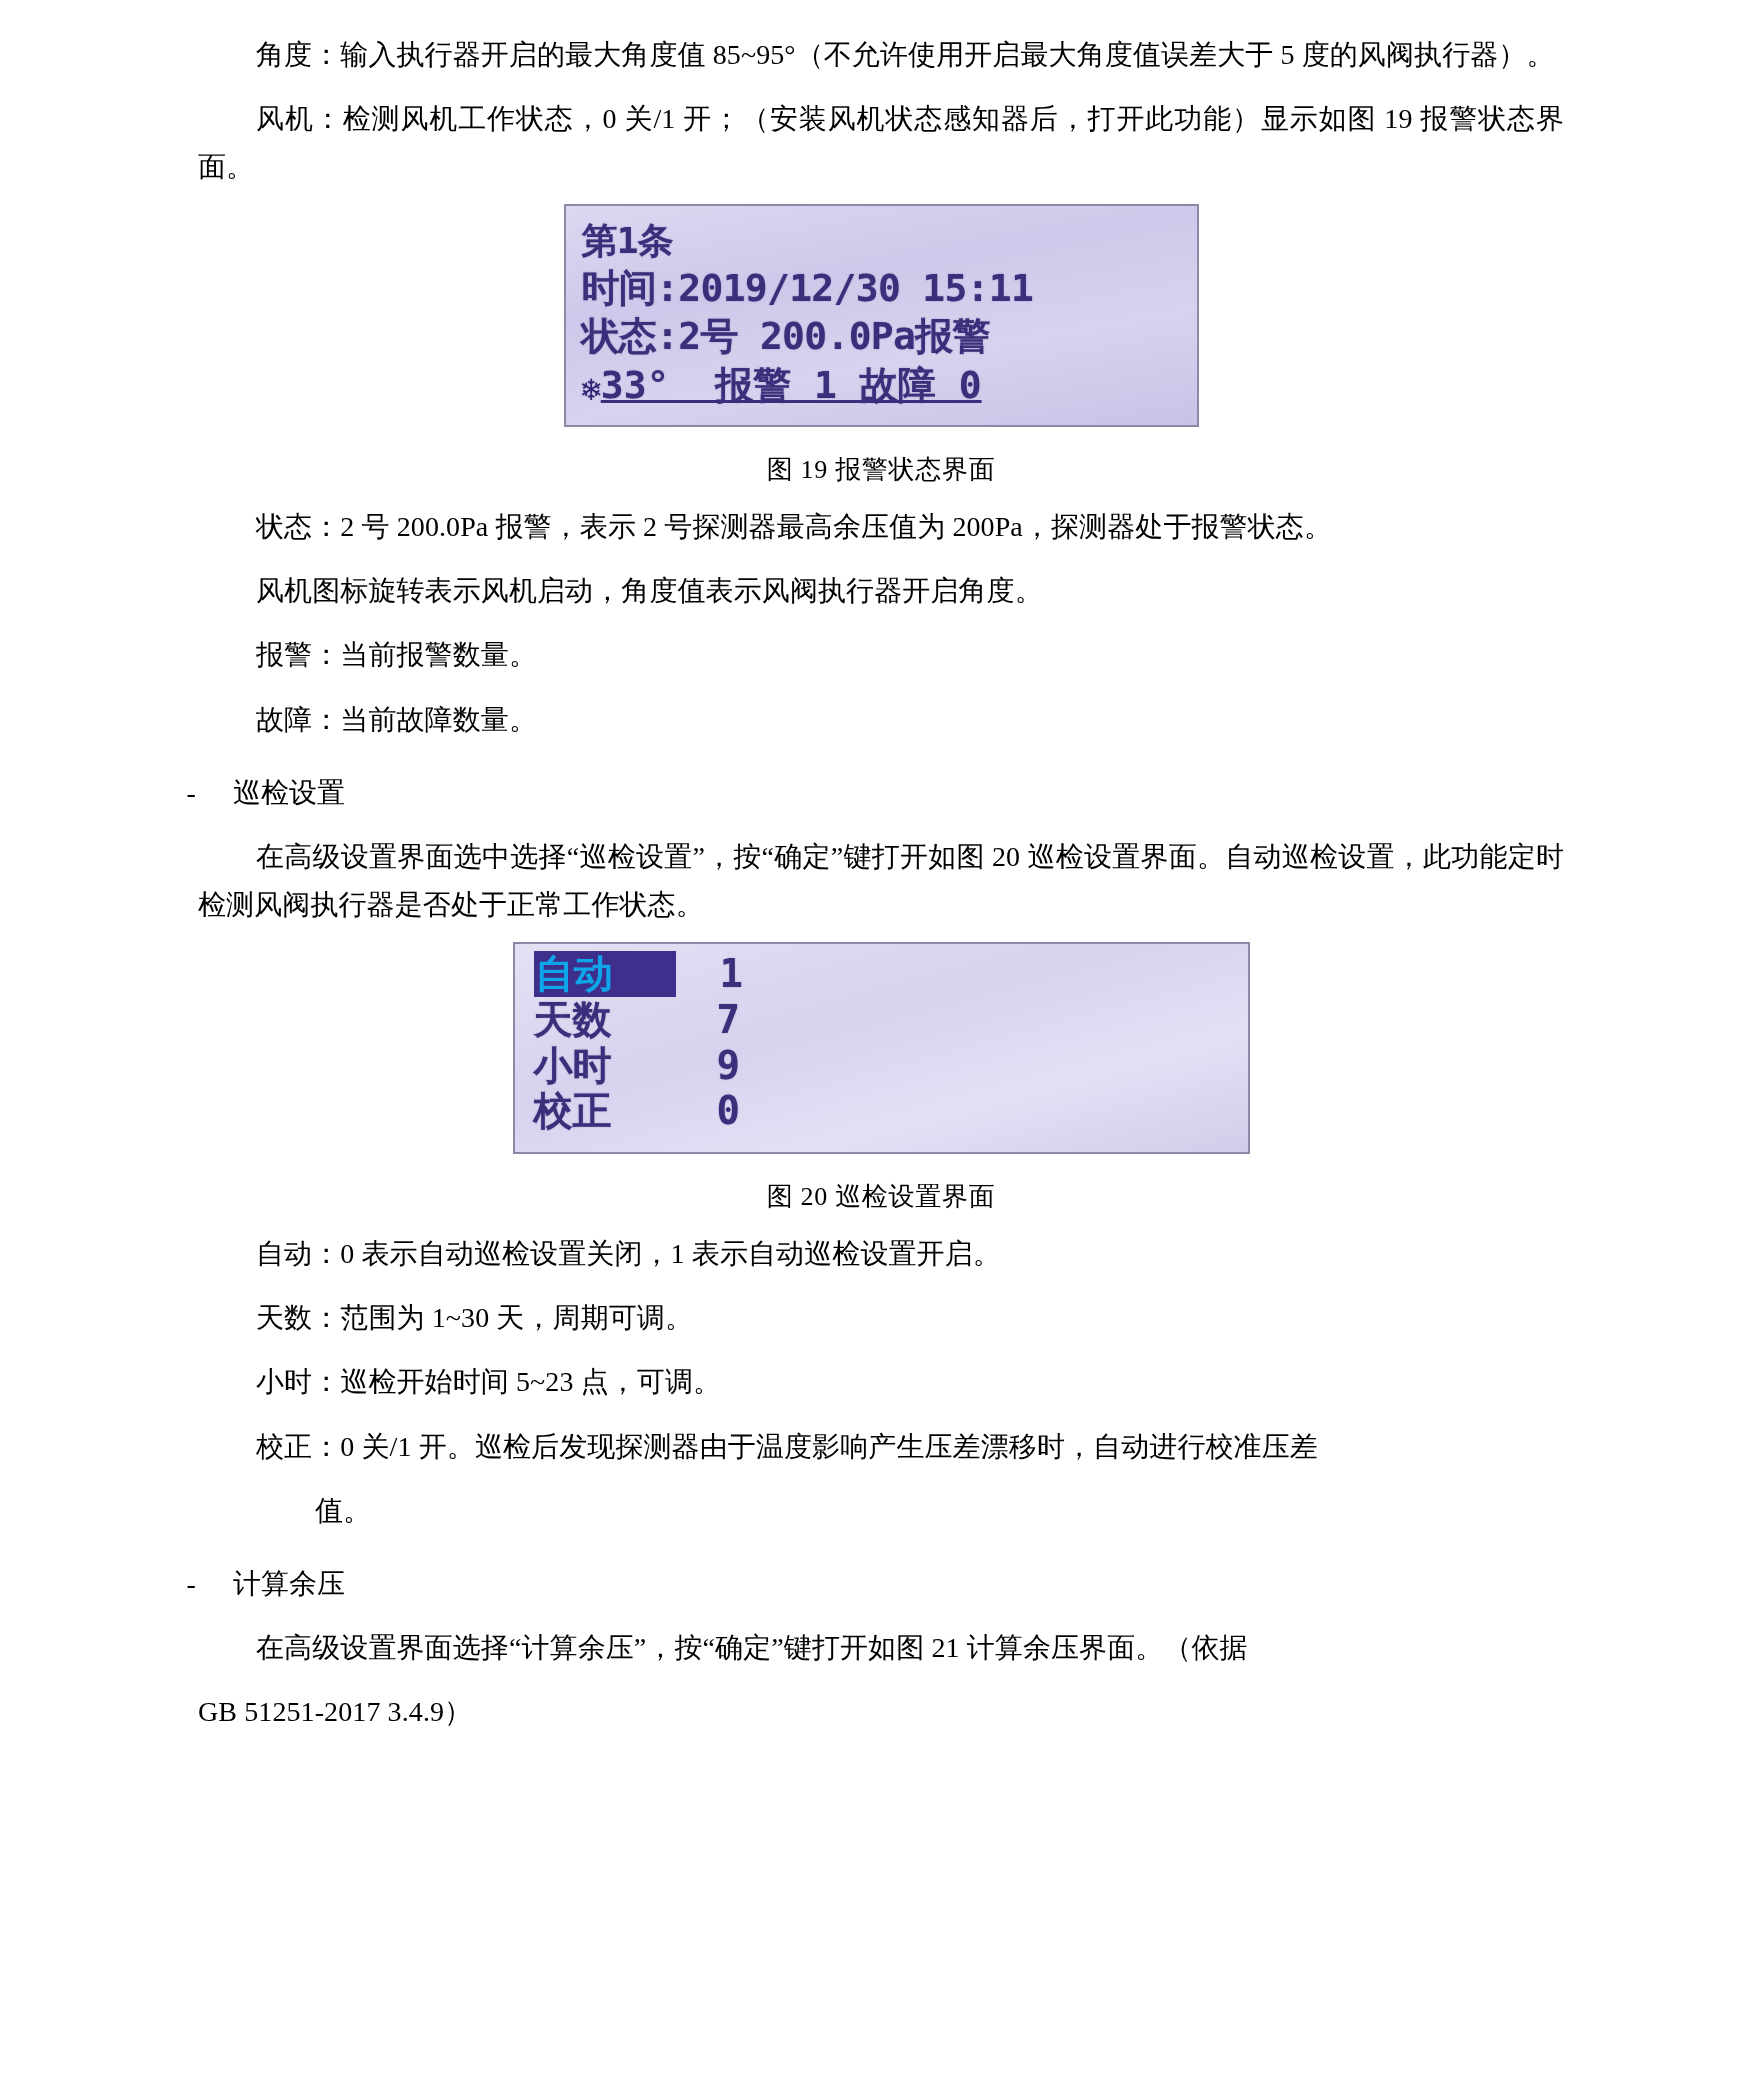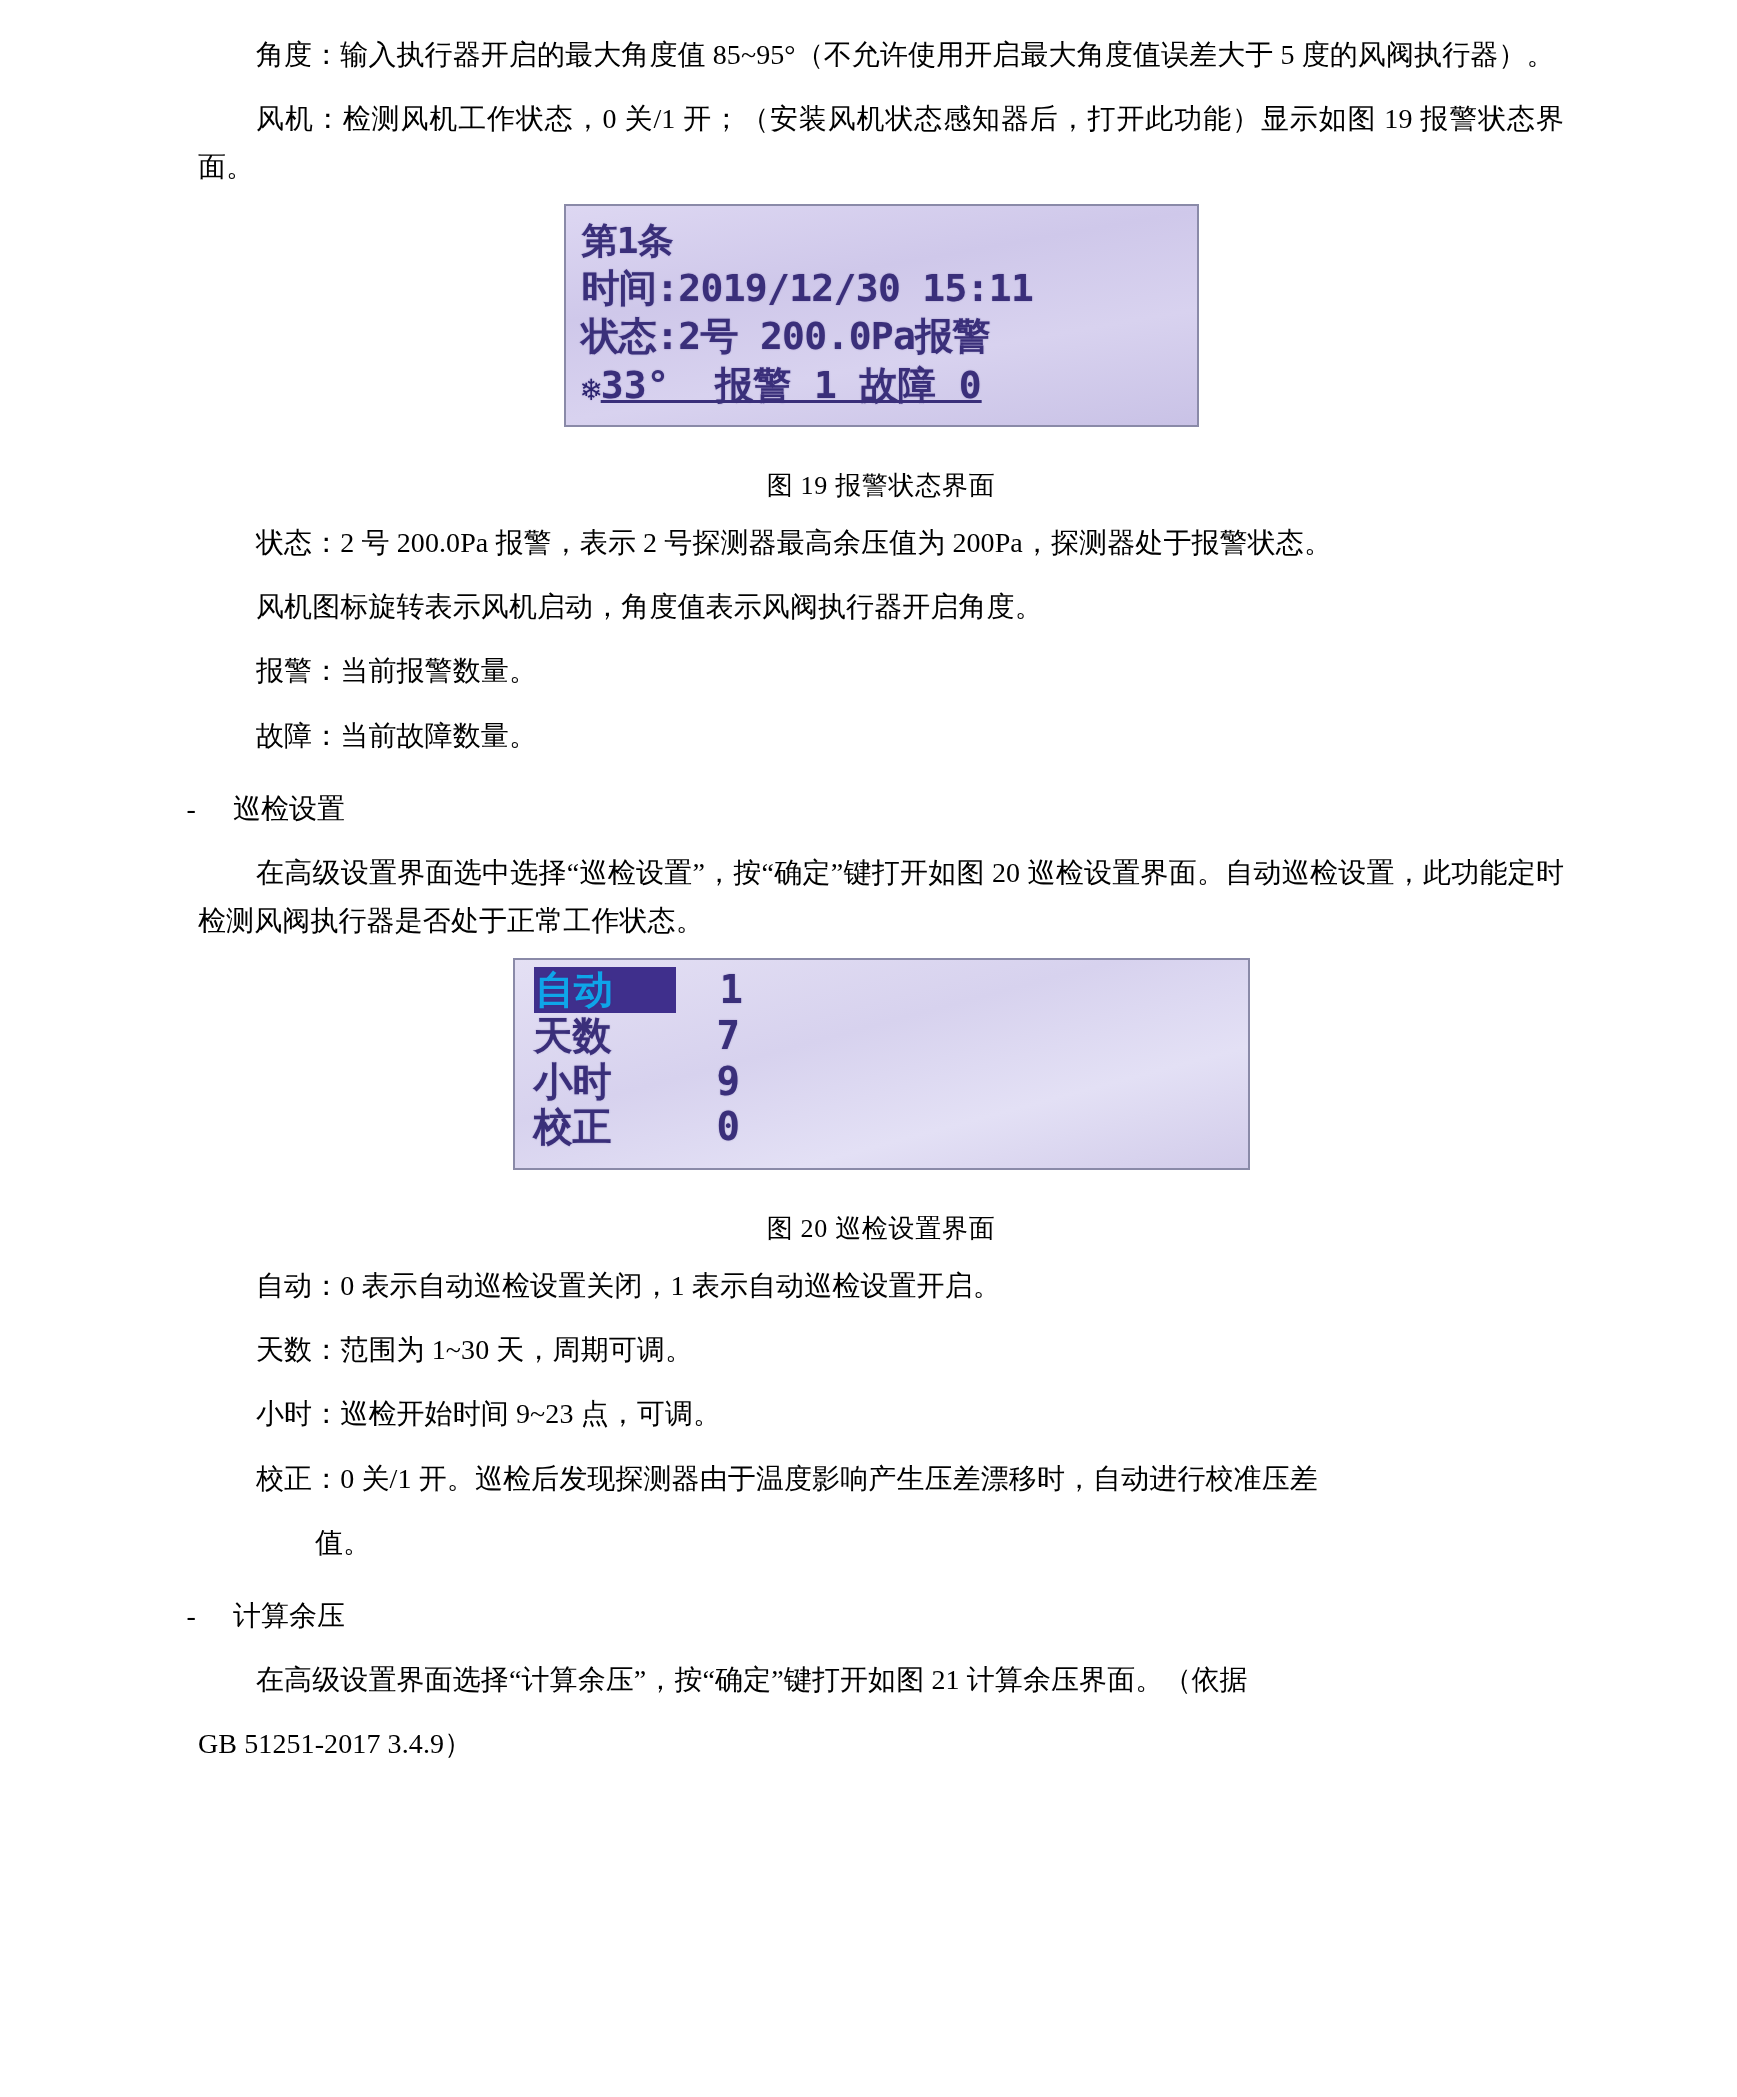--- a/index.html
+++ b/index.html
@@ -45,21 +45,20 @@
   }
   .bullet-text {
     font-size: 28px;
     line-height: 1.72;
   }
   .figure {
     display: flex;
     flex-direction: column;
     align-items: center;
     margin: 13px 0 4.4px 0;
-    gap: 16px;
   }
   .lcd {
     border: 2.2px solid #8a8aa8;
     box-sizing: border-box;
     position: relative;
     overflow: hidden;
   }
   .lcd-19 {
     width: 635px;
     height: 223px;
@@ -172,21 +171,21 @@
       <div class="lcd-line">
         <span class="label">校正</span>
         <span class="val">0</span>
       </div>
     </div>
     <div class="fig-caption">图 20   巡检设置界面</div>
   </div>
 
   <p class="hang para-block">自动：0 表示自动巡检设置关闭，1 表示自动巡检设置开启。</p>
   <p class="hang para-block">天数：范围为 1~30 天，周期可调。</p>
-  <p class="hang para-block">小时：巡检开始时间 9~23 点，可调。</p>
+  <p class="hang para-block">小时：巡检开始时间 5~23 点，可调。</p>
   <p class="hang para-block">校正：0 关/1 开。巡检后发现探测器由于温度影响产生压差漂移时，自动进行校准压差</p>
   <p class="hang2 para-block">值。</p>
 
   <div class="bullet-row">
     <div class="bullet-dash">-</div>
     <div class="bullet-text">计算余压</div>
   </div>
 
   <p class="indent para-block">在高级设置界面选择“计算余压”，按“确定”键打开如图 21 计算余压界面。（依据</p>
   <p class="para-block">GB 51251-2017 3.4.9）</p>

